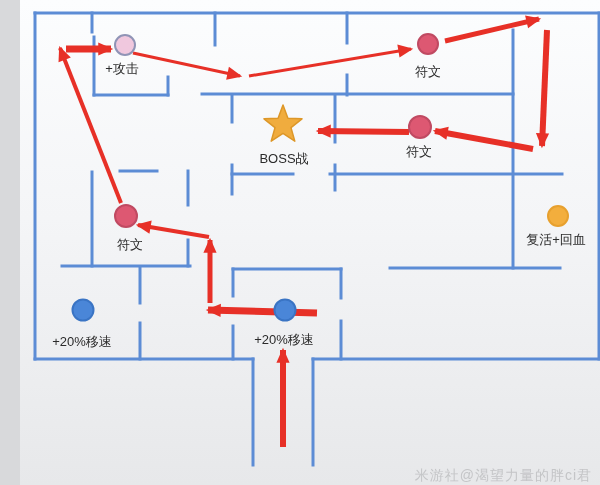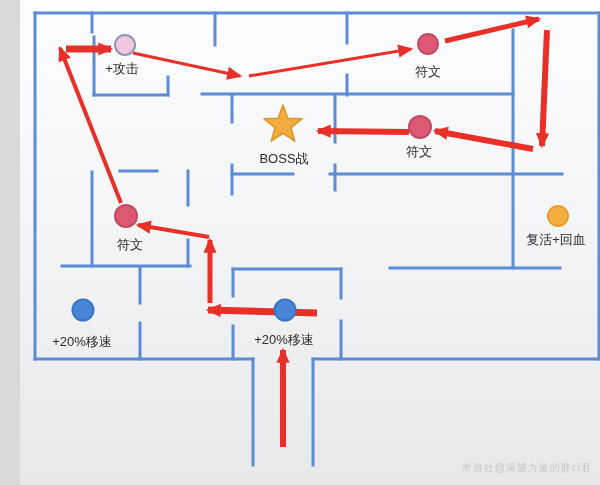--- a/index.html
+++ b/index.html
@@ -10,22 +10,22 @@
   .canvas{
     position:relative;
     width:600px;height:485px;
     background:linear-gradient(180deg,#fcfdfe 0%,#f4f5f7 45%,#e7e8ea 100%);
     overflow:hidden;
     margin-left:20px;
   }
   .canvas svg{position:absolute;left:0;top:0;}
   .watermark{
     position:absolute;
-    right:28px;bottom:10px;
-    font-size:10px;
+    right:28px;bottom:0;
+    font-size:14px;
     letter-spacing:1px;
     color:#c4c5c7;
     user-select:none;
   }
   text.node-label{
     font-family:"Liberation Sans","DejaVu Sans",sans-serif;
     font-size:13px;
     fill:#2b2b2b;
   }
 </style>

